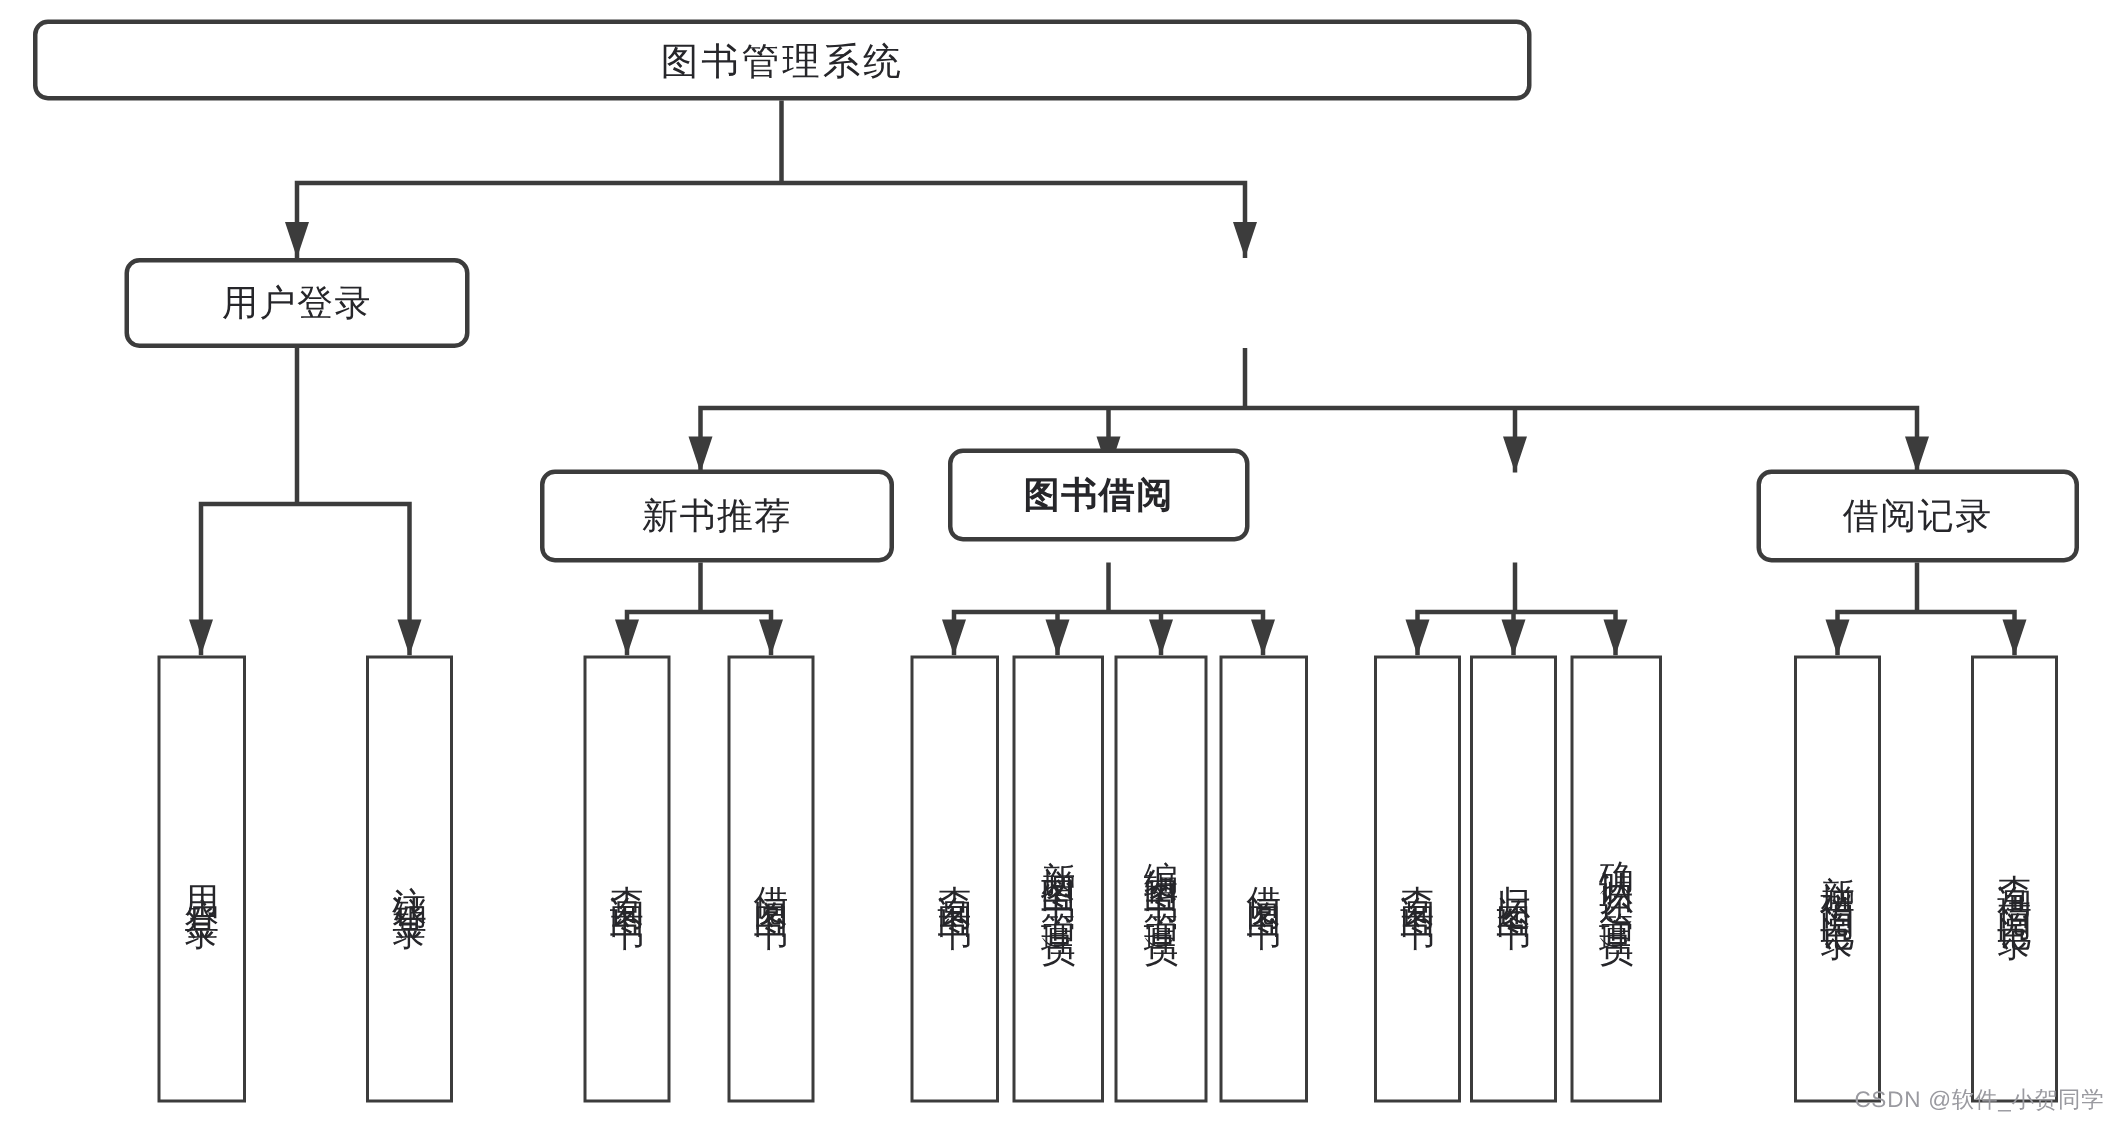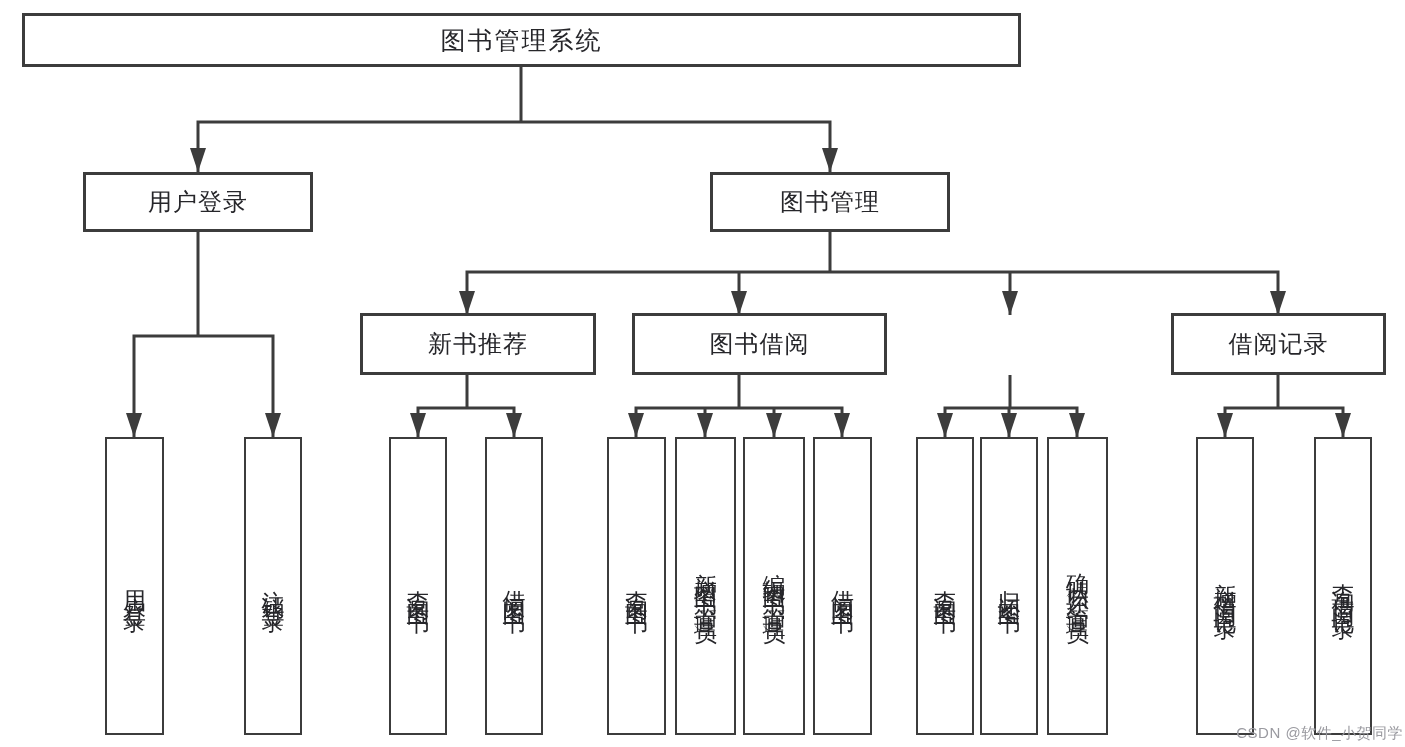--- a/index.html
+++ b/index.html
@@ -18,21 +18,21 @@
   .stage{position:absolute;left:0;top:0;width:1405px;height:747px;}
   svg.wires{position:absolute;left:0;top:0;z-index:1;}
   .box{
     position:absolute;z-index:2;
     background:var(--bg);
     border:3px solid var(--line);
     box-sizing:border-box;
     display:flex;align-items:center;justify-content:center;
     color:var(--text);
   }
-  .box.h{font-size:24px;letter-spacing:1px;}
+  .box.h{font-size:24px;letter-spacing:1px;border-radius:10px;}
   .box.root{font-size:25px;letter-spacing:2px;}
   .box.leaf{border-width:2px;}
   .vtext{
     writing-mode:vertical-rl;
     text-orientation:mixed;
     font-size:23px;
     letter-spacing:7px;
     line-height:1;
     white-space:nowrap;
   }
@@ -83,28 +83,25 @@
       M1343 437 l-8 -24 h16 z"></path>
   </svg>
 
   <div class="box root h" style="left:22px;top:13px;width:999px;height:54px;">
     <span>图书管理系统</span>
   </div>
 
   <div class="box h" style="left:83px;top:172px;width:230px;height:60px;">
     <span>用户登录</span>
   </div>
-  <div class="box h" style="left:710px;top:172px;width:240px;height:60px;">
-    <span>图书管理</span>
-  </div>
 
   <div class="box h" style="left:360px;top:313px;width:236px;height:62px;">
     <span>新书推荐</span>
   </div>
-  <div class="box h" style="left:632px;top:313px;width:255px;height:62px;">
+  <div class="box h" style="left:632px;top:299px;width:201px;height:62px;font-weight:bold;">
     <span>图书借阅</span>
   </div>
   <div class="box h" style="left:1171px;top:313px;width:215px;height:62px;justify-content:center;">
     <span>借阅记录</span>
   </div>
 
   <div class="box leaf" style="left:105px;top:437px;width:59px;height:298px;">
     <span class="vtext">用户登录</span>
   </div>
   <div class="box leaf" style="left:244px;top:437px;width:58px;height:298px;">

